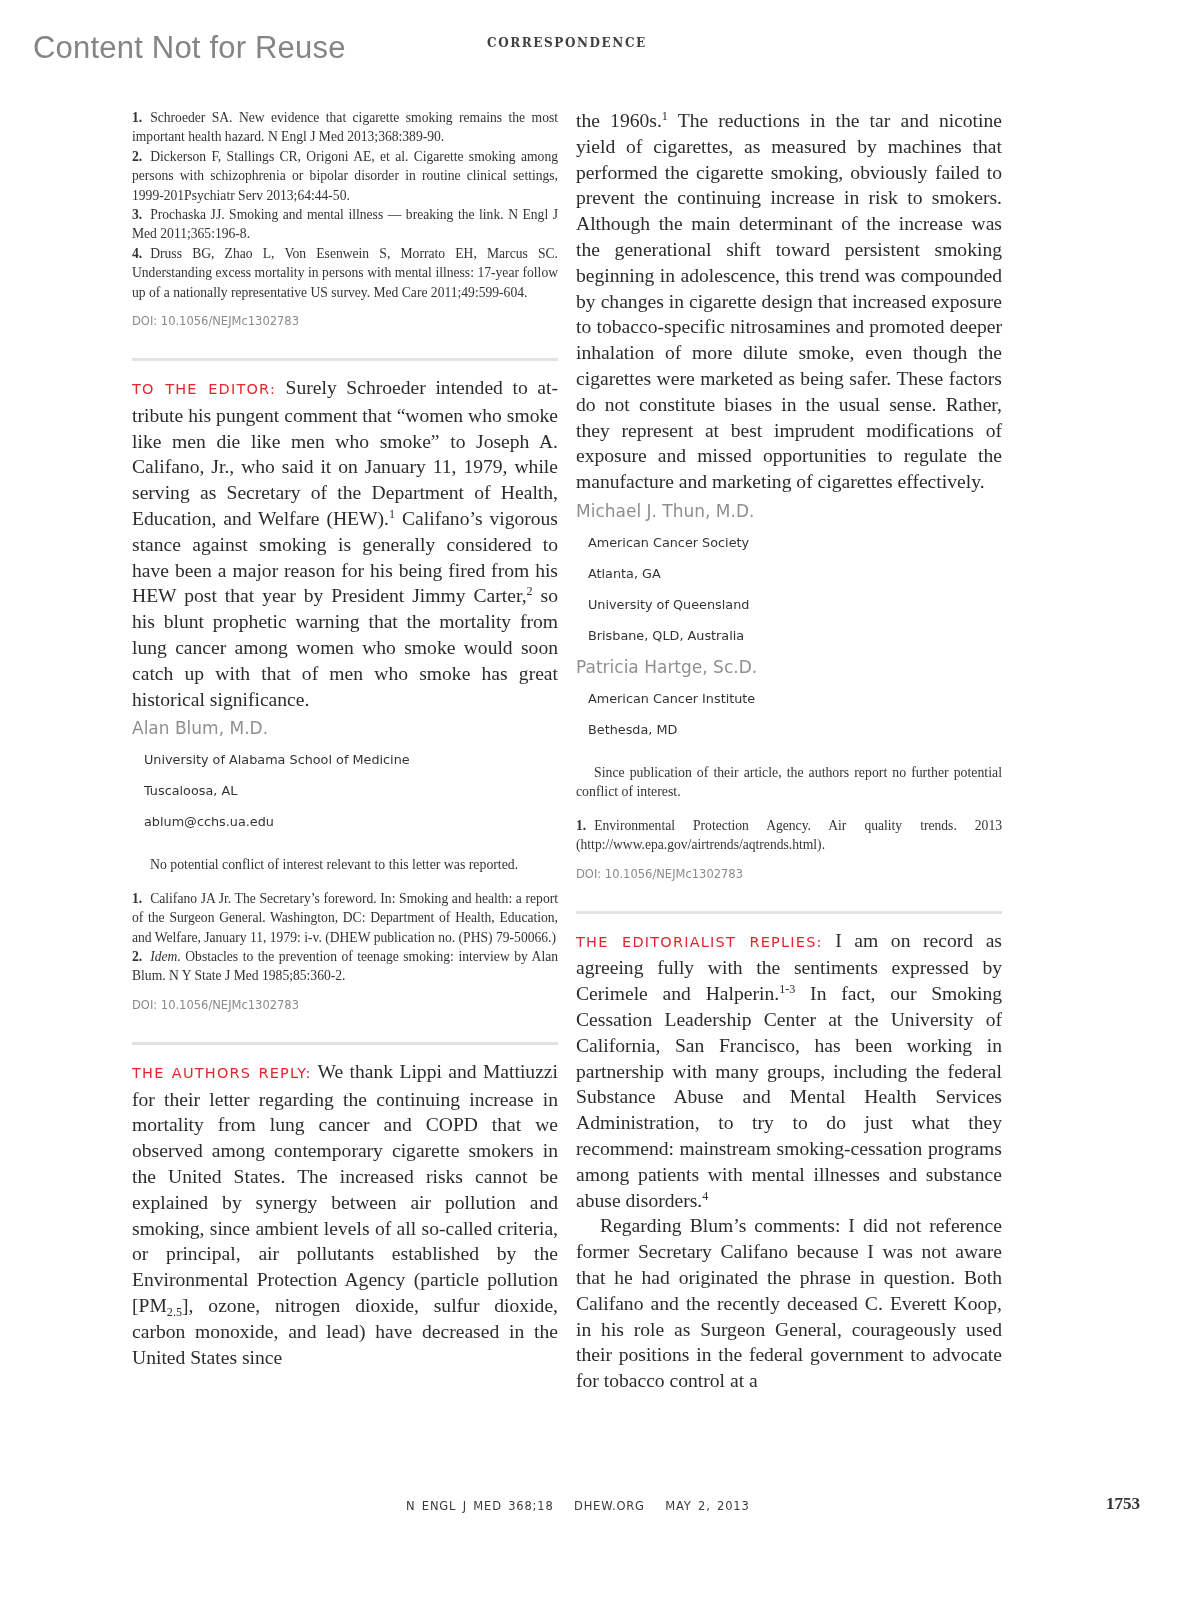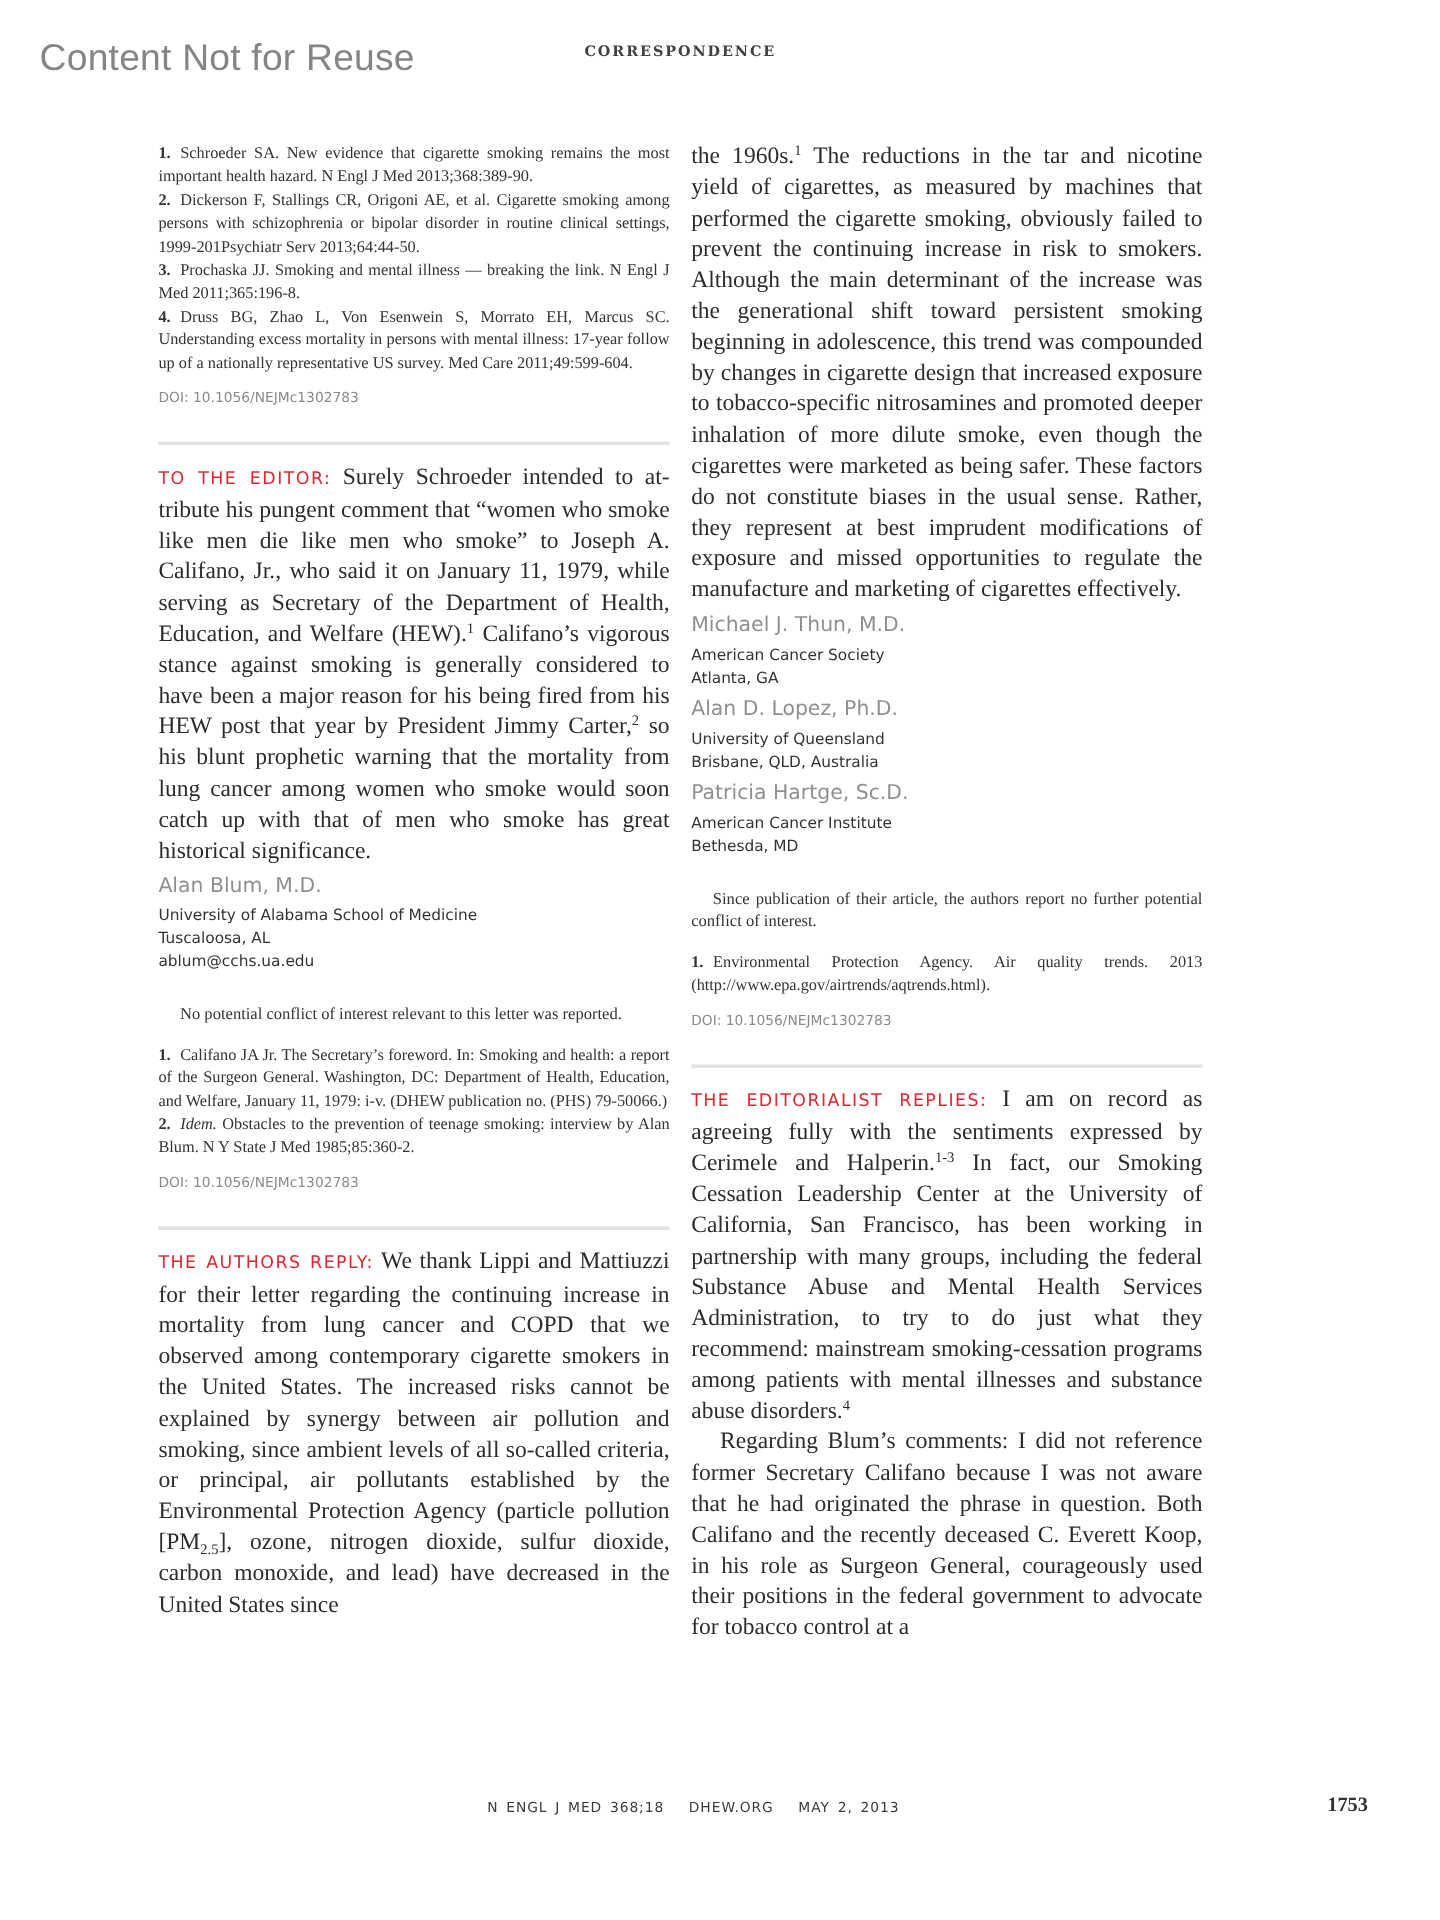--- a/index.html
+++ b/index.html
@@ -1,32 +1,32 @@
 <!DOCTYPE html>
 <html><head>
 <meta charset="utf-8">
 <style>
   html, body { margin:0; padding:0; background:#ffffff; }
   body { width:1200px; height:1600px; position:relative; overflow:hidden; color:#2b2b2b; }
   .watermark { position:absolute; left:33px; top:30px; font-family:"Liberation Sans", sans-serif; font-size:31px; color:#858585; letter-spacing:0.2px; }
   .running-head { position:absolute; left:487px; top:36px; font-family:"DejaVu Serif", serif; font-size:12px; font-weight:bold; letter-spacing:1.6px; color:#404040;text-align:center; }
-  .col { position:absolute; top:118px; width:426px; }
+  .col { position:absolute; top:108px; width:426px; }
   .col-left { left:132px; }
   .col-right { left:576px; }
   .ref-list { font-family:"Liberation Serif", serif; font-size:13.6px; line-height:19.4px; color:#333; text-align:justify; margin:0; }
   .ref { margin:0; }
   .ref .num { font-weight:bold; margin-right:8px; }
   .doi { font-family:"DejaVu Sans", sans-serif; font-size:11.5px; color:#8a8a8a; margin:12px 0 0 0; }
   .rule { height:3px; background:#e2e2e2; margin:30px 0 14px 0; }
   .body-text { font-family:"Liberation Serif", serif; font-size:19.6px; line-height:25.8px; color:#2c2c2c; text-align:justify; margin:0; hyphens:manual; }
   .body-text p { margin:0; }
   .body-text p.indent { text-indent:24px; }
   .label { font-family:"DejaVu Sans", sans-serif; font-weight:normal; font-size:14.5px; color:#e2262e; letter-spacing:1.2px; }
   .author-name { font-family:"DejaVu Sans", sans-serif; font-size:17px; color:#8f8f8f; margin:6px 0 6px 0; font-weight:normal; }
-  .affil { font-family:"DejaVu Sans", sans-serif; font-size:12.8px; line-height:19px; color:#333; margin:0; }
+  .affil { font-family:"DejaVu Sans", sans-serif; font-size:12.8px; line-height:19px; color:#333; margin:12px; }
   .disclosure { font-family:"Liberation Serif", serif; font-size:13.8px; line-height:19.4px; color:#333; text-align:justify; text-indent:18px; margin:24px 0 0 0; }
   .gap-s { height:14px; }
   .sup { font-size:0.62em; vertical-align:0.55em; line-height:0; }
   .sub { font-size:0.62em; vertical-align:-0.3em; line-height:0; }
   .footer-cite { position:absolute; left:406px; top:1499px; font-family:"DejaVu Sans", sans-serif; font-size:11.5px; color:#3a3a3a; letter-spacing:0.8px; word-spacing:2px; }
   .footer-cite span { margin-right:14px; }
   .page-num { position:absolute; left:1106px; top:1494px; font-family:"Liberation Serif", serif; font-size:17px; font-weight:bold; color:#333; }
   a.link { color:inherit; text-decoration:none; }
 </style>
 </head>
@@ -72,21 +72,20 @@
   <div class="body-text">
     <p><span>the 1960s.</span><span class="sup">1</span><span> The reductions in the tar and nico­tine yield of cigarettes, as measured by machines that performed the cigarette smoking, obviously failed to prevent the continuing increase in risk to smokers. Although the main determinant of the increase was the generational shift toward persistent smoking beginning in adolescence, this trend was compounded by changes in ciga­rette design that increased exposure to tobacco-specific nitrosamines and promoted deeper inha­lation of more dilute smoke, even though the cigarettes were marketed as being safer. These factors do not constitute biases in the usual sense. Rather, they represent at best imprudent modifications of exposure and missed opportu­nities to regulate the manufacture and market­ing of cigarettes effectively.</span></p>
   </div>
 
   <div>
     <div class="author-name">Michael J. Thun, M.D.</div>
     <p class="affil">American Cancer Society</p>
     <p class="affil">Atlanta, GA</p>
   </div>
   <div style="margin-top:6px;">
-    <div class="author-name">Alan D. Lopez, Ph.D.</div>
     <p class="affil">University of Queensland</p>
     <p class="affil">Brisbane, QLD, Australia</p>
   </div>
   <div style="margin-top:6px;">
     <div class="author-name">Patricia Hartge, Sc.D.</div>
     <p class="affil">American Cancer Institute</p>
     <p class="affil">Bethesda, MD</p>
   </div>
   <p class="disclosure">Since publication of their article, the authors report no fur­ther potential conflict of interest.</p>
   <div class="gap-s"></div>

